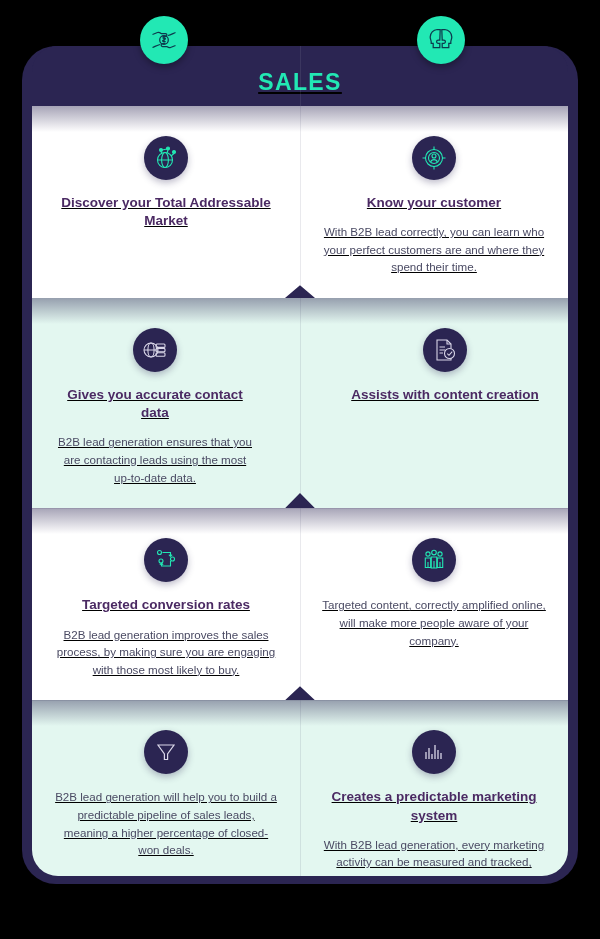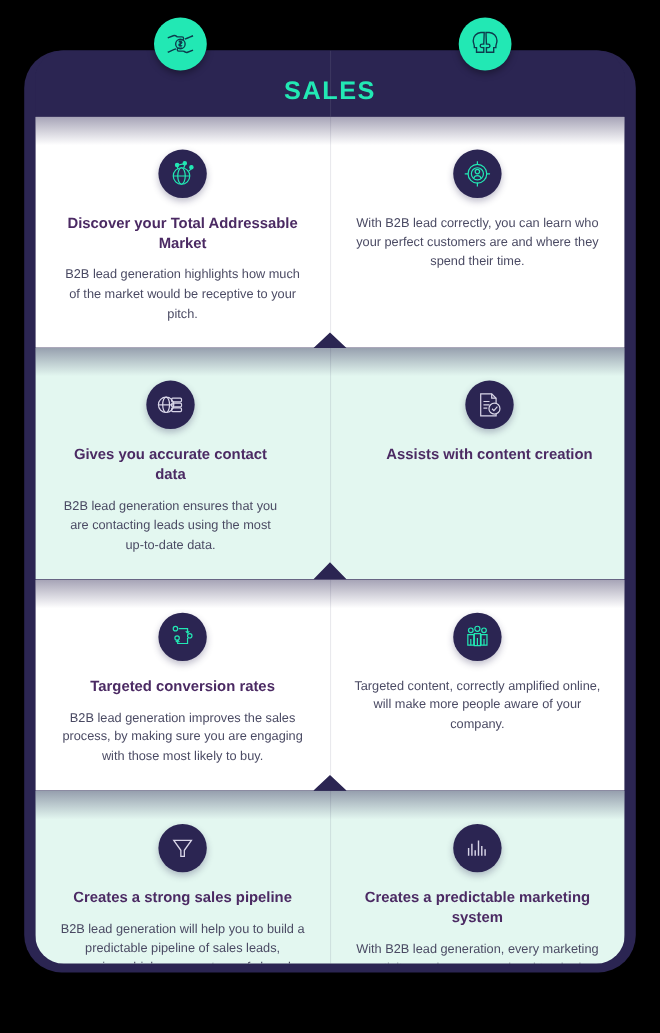--- a/index.html
+++ b/index.html
@@ -26,20 +26,21 @@
   }
   .frame-inner {
     position: absolute;
     left: 10px;
     top: 0px;
     width: 536px;
     height: 830px;
     border-radius: 26px;
     overflow: hidden;
     background: #2b2552;
+    text-decoration: underline;
   }
 
   
   .header {
     position: relative;
     height: 60px;
     background: #2b2552;
     display: flex;
   }
   .header-col {
@@ -173,37 +174,37 @@
                 <circle cx="8" cy="5" r="1.5" fill="#22e8b4"></circle>
                 <circle cx="15" cy="3.5" r="1.5" fill="#22e8b4"></circle>
                 <circle cx="21" cy="7" r="1.5" fill="#22e8b4"></circle>
                 <line x1="8" y1="6.5" x2="9" y2="9"></line>
                 <line x1="15" y1="5" x2="14" y2="8"></line>
                 <line x1="21" y1="8.5" x2="18" y2="11"></line>
                 <line x1="9" y1="5" x2="14" y2="4"></line>
               </svg>
             </div>
             <div class="cell-title">Discover your Total Addressable Market</div>
-            <div class="cell-body">B2B lead generation highlights how much of the market would be receptive to your pitch.</div>
           </div>
         </div>
         <div class="cell">
           <div class="cell-content">
             <div class="icon-circle">
               <svg width="26" height="26" viewBox="0 0 26 26" fill="none" stroke="#22e8b4" stroke-width="1.1">
                 <circle cx="13" cy="13" r="8.5"></circle>
                 <circle cx="13" cy="13" r="5.5"></circle>
                 <circle cx="13" cy="11" r="2"></circle>
                 <path d="M9.6 17 a3.6 3.6 0 0 1 6.8 0"></path>
                 <line x1="13" y1="1.5" x2="13" y2="5"></line>
                 <line x1="13" y1="21" x2="13" y2="24.5"></line>
                 <line x1="1.5" y1="13" x2="5" y2="13"></line>
                 <line x1="21" y1="13" x2="24.5" y2="13"></line>
               </svg>
             </div>
+            <div class="cell-title">Know your customer</div>
             <div class="cell-body">With B2B lead correctly, you can learn who your perfect customers are and where they spend their time.</div>
           </div>
         </div>
       </div>
 
       <div class="row row-mint" id="row1" style="clip-path: polygon(0% 0%, 100% 0%, 100% 100%, 52.799% 100%, 50% 92.708%, 47.201% 100%, 0% 100%); gap: 44px;">
         <div class="row-shade"></div>
         <div class="row-divider"></div>
         <div class="cell">
           <div class="cell-content">
@@ -282,21 +283,20 @@
       <div class="row row-mint" id="row3" style="clip-path: polygon(0% 0%, 100% 0%, 100% 100%, 52.799% 100%, 50% 93.333%, 47.201% 100%, 0% 100%);">
         <div class="row-shade"></div>
         <div class="row-divider"></div>
         <div class="cell">
           <div class="cell-content">
             <div class="icon-circle">
               <svg width="26" height="26" viewBox="0 0 26 26" fill="none" stroke="#d9d6e8" stroke-width="1.2">
                 <path d="M5 6 h16 l-6.4 9 v5.5 h-3.2 v-5.5 z"></path>
               </svg>
             </div>
-            <div class="cell-title">Creates a strong sales pipeline</div>
             <div class="cell-body">B2B lead generation will help you to build a predictable pipeline of sales leads, meaning a higher percentage of closed-won deals.</div>
           </div>
         </div>
         <div class="cell">
           <div class="cell-content">
             <div class="icon-circle">
               <svg width="26" height="26" viewBox="0 0 26 26" fill="none" stroke="#d9d6e8" stroke-width="1.3">
                 <line x1="5" y1="20" x2="5" y2="13"></line>
                 <line x1="8" y1="20" x2="8" y2="9"></line>
                 <line x1="11" y1="20" x2="11" y2="15"></line>

